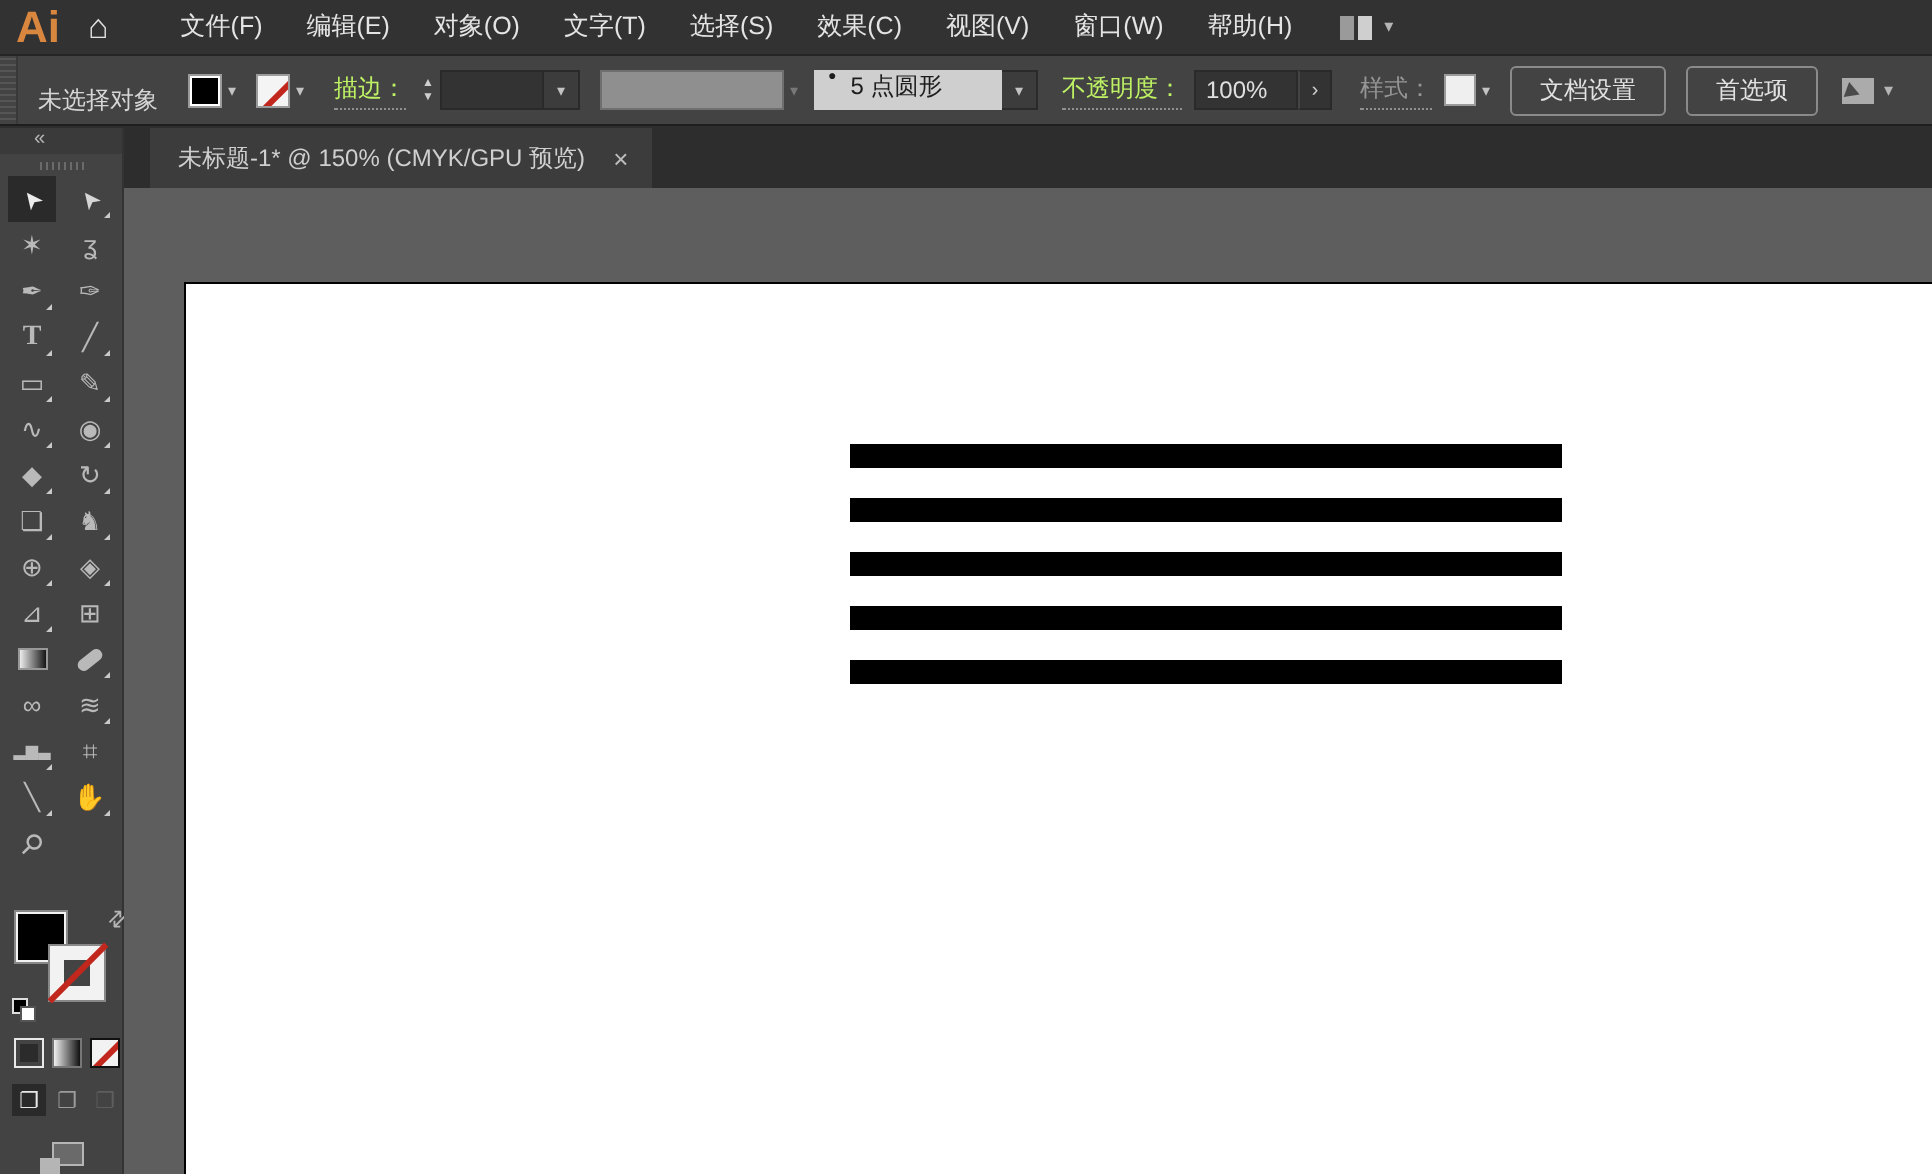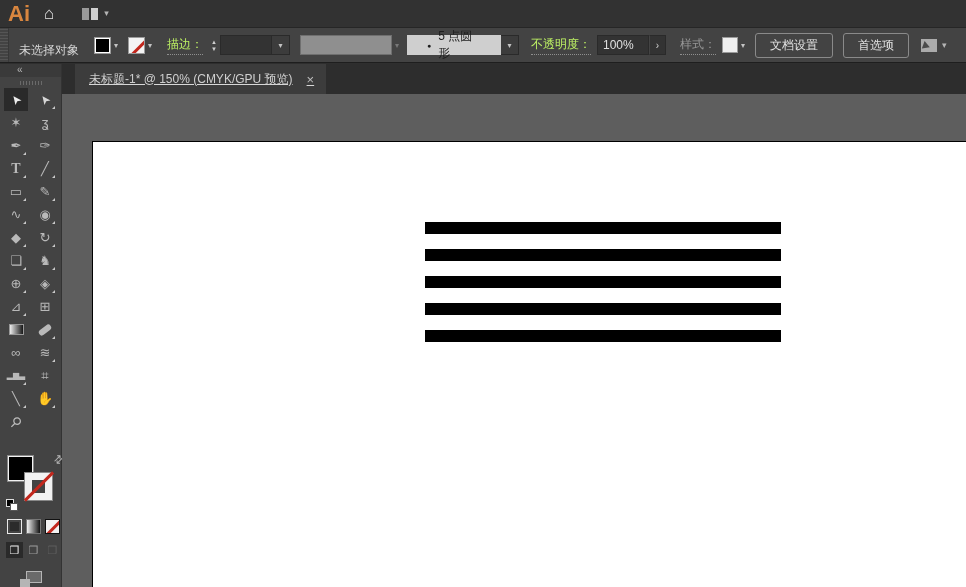--- a/index.html
+++ b/index.html
@@ -31,31 +31,31 @@
   .dd-chev{color:#c3c3c3;font-size:8px;}
   .lbl{color:#bef264;border-bottom:1px dotted #8f8f8f;padding-bottom:1px;white-space:nowrap;}
   .lbl.dim{color:#969696;}
   .stepper{display:flex;flex-direction:column;justify-content:center;gap:1px;margin:0 3px 0 8px;}
   .stepper span{font-size:6px;color:#cfcfcf;line-height:1;}
   .field{background:#333;border:1px solid #2a2a2a;height:20px;display:flex;align-items:center;color:#e0e0e0;padding:0 5px;}
   .fld-stroke{width:52px;}
   .fld-chevbox{width:18px;height:20px;background:#3c3c3c;border:1px solid #2a2a2a;border-left:none;display:flex;align-items:center;justify-content:center;}
   .brush-preview{width:92px;height:20px;background:#8f8f8f;border:1px solid #6f6f6f;margin-left:10px;}
   .brush-prev-chev{color:#777;font-size:8px;margin:0 8px 0 3px;}
-  .brush-def{width:94px;height:20px;background:#cfcfcf;color:#1d1d1d;display:flex;align-items:center;gap:7px;padding:0 20px;}
+  .brush-def{width:94px;height:20px;background:#cfcfcf;color:#1d1d1d;display:flex;gap:7px;padding:0 7px;}
   .brush-def .dot{font-size:7px;}
   .fld-opacity{width:52px;margin-left:6px;}
   .opa-btn{width:17px;height:20px;background:#333;border:1px solid #2a2a2a;border-left:1px solid #444;color:#cfcfcf;display:flex;align-items:center;justify-content:center;font-size:10px;}
   .style-sw{width:16px;height:16px;background:#efefef;border:1px solid #9a9a9a;margin:0 3px 0 6px;}
   .bar-btn{border:1px solid #8a8a8a;border-radius:3px;color:#e2e2e2;padding:3px 14px;margin-left:10px;background:transparent;font-size:12px;white-space:nowrap;}
   .sel-sim{display:flex;align-items:center;gap:5px;margin-left:12px;}
   .sel-sim-ic{width:16px;height:13px;position:relative;display:inline-block;background:#ababab;}
   .sel-sim-ic::after{content:"";position:absolute;left:2px;top:3px;border-left:7px solid #4a4a4a;border-top:4px solid transparent;border-bottom:4px solid transparent;transform:rotate(20deg);}
   
-  .tabbar{position:absolute;left:62px;top:64px;right:0;height:30px;background:#2d2d2d;display:flex;align-items:flex-end;text-decoration:underline;}
+  .tabbar{position:absolute;left:62px;top:64px;right:0;height:30px;background:#2d2d2d;display:flex;align-items:flex-end;}
   .doc-tab{background:#3c3c3c;height:30px;display:flex;align-items:center;gap:14px;padding:0 12px 0 14px;margin-left:13px;color:#cfcfcf;font-size:12px;}
   .tab-close{color:#bdbdbd;font-size:13px;line-height:1;}
   
   .toolpanel{position:absolute;left:0;top:64px;bottom:0;width:62px;background:#434343;border-right:1px solid #333;}
   .tp-head{height:13px;background:#3a3a3a;color:#b5b5b5;font-size:10px;line-height:11px;padding-left:17px;letter-spacing:-1px;}
   .tp-grip{height:11px;display:flex;align-items:center;justify-content:center;}
   .tp-grip i{width:22px;height:4px;background:repeating-linear-gradient(90deg,#6a6a6a 0 1px,transparent 1px 3px);}
   .tools{display:grid;grid-template-columns:24px 24px;justify-content:center;column-gap:5px;}
   .tool{width:24px;height:23px;display:flex;align-items:center;justify-content:center;position:relative;color:#b9b9b9;font-size:13px;}
   .tool.active{background:#2a2a2a;color:#ededed;}
@@ -99,20 +99,31 @@
   .artboard{position:absolute;left:30px;top:47px;right:-2px;bottom:-2px;background:#fff;border:1px solid #000;}
   .stripes{position:absolute;left:332px;top:80px;width:356px;}
   .stripe{width:356px;height:12px;background:#000;margin-bottom:15px;}
 </style>
 </head>
 <body>
 
 <div class="menubar">
   <span class="ai-logo">Ai</span>
   <span class="home-ic">⌂</span>
+  <div class="menu-items" id="menu-items">
+      <span class="menu-item">文件(F)</span>
+      <span class="menu-item">编辑(E)</span>
+      <span class="menu-item">对象(O)</span>
+      <span class="menu-item">文字(T)</span>
+      <span class="menu-item">选择(S)</span>
+      <span class="menu-item">效果(C)</span>
+      <span class="menu-item">视图(V)</span>
+      <span class="menu-item">窗口(W)</span>
+      <span class="menu-item">帮助(H)</span>
+    </div>
   <div class="ws-switch">
     <span class="ws-ic"></span>
     <span class="chev">▾</span>
   </div>
 </div>
 
 <div class="ctrlbar">
   <div class="gripper"></div>
   <span class="status-txt">未选择对象</span>
 

